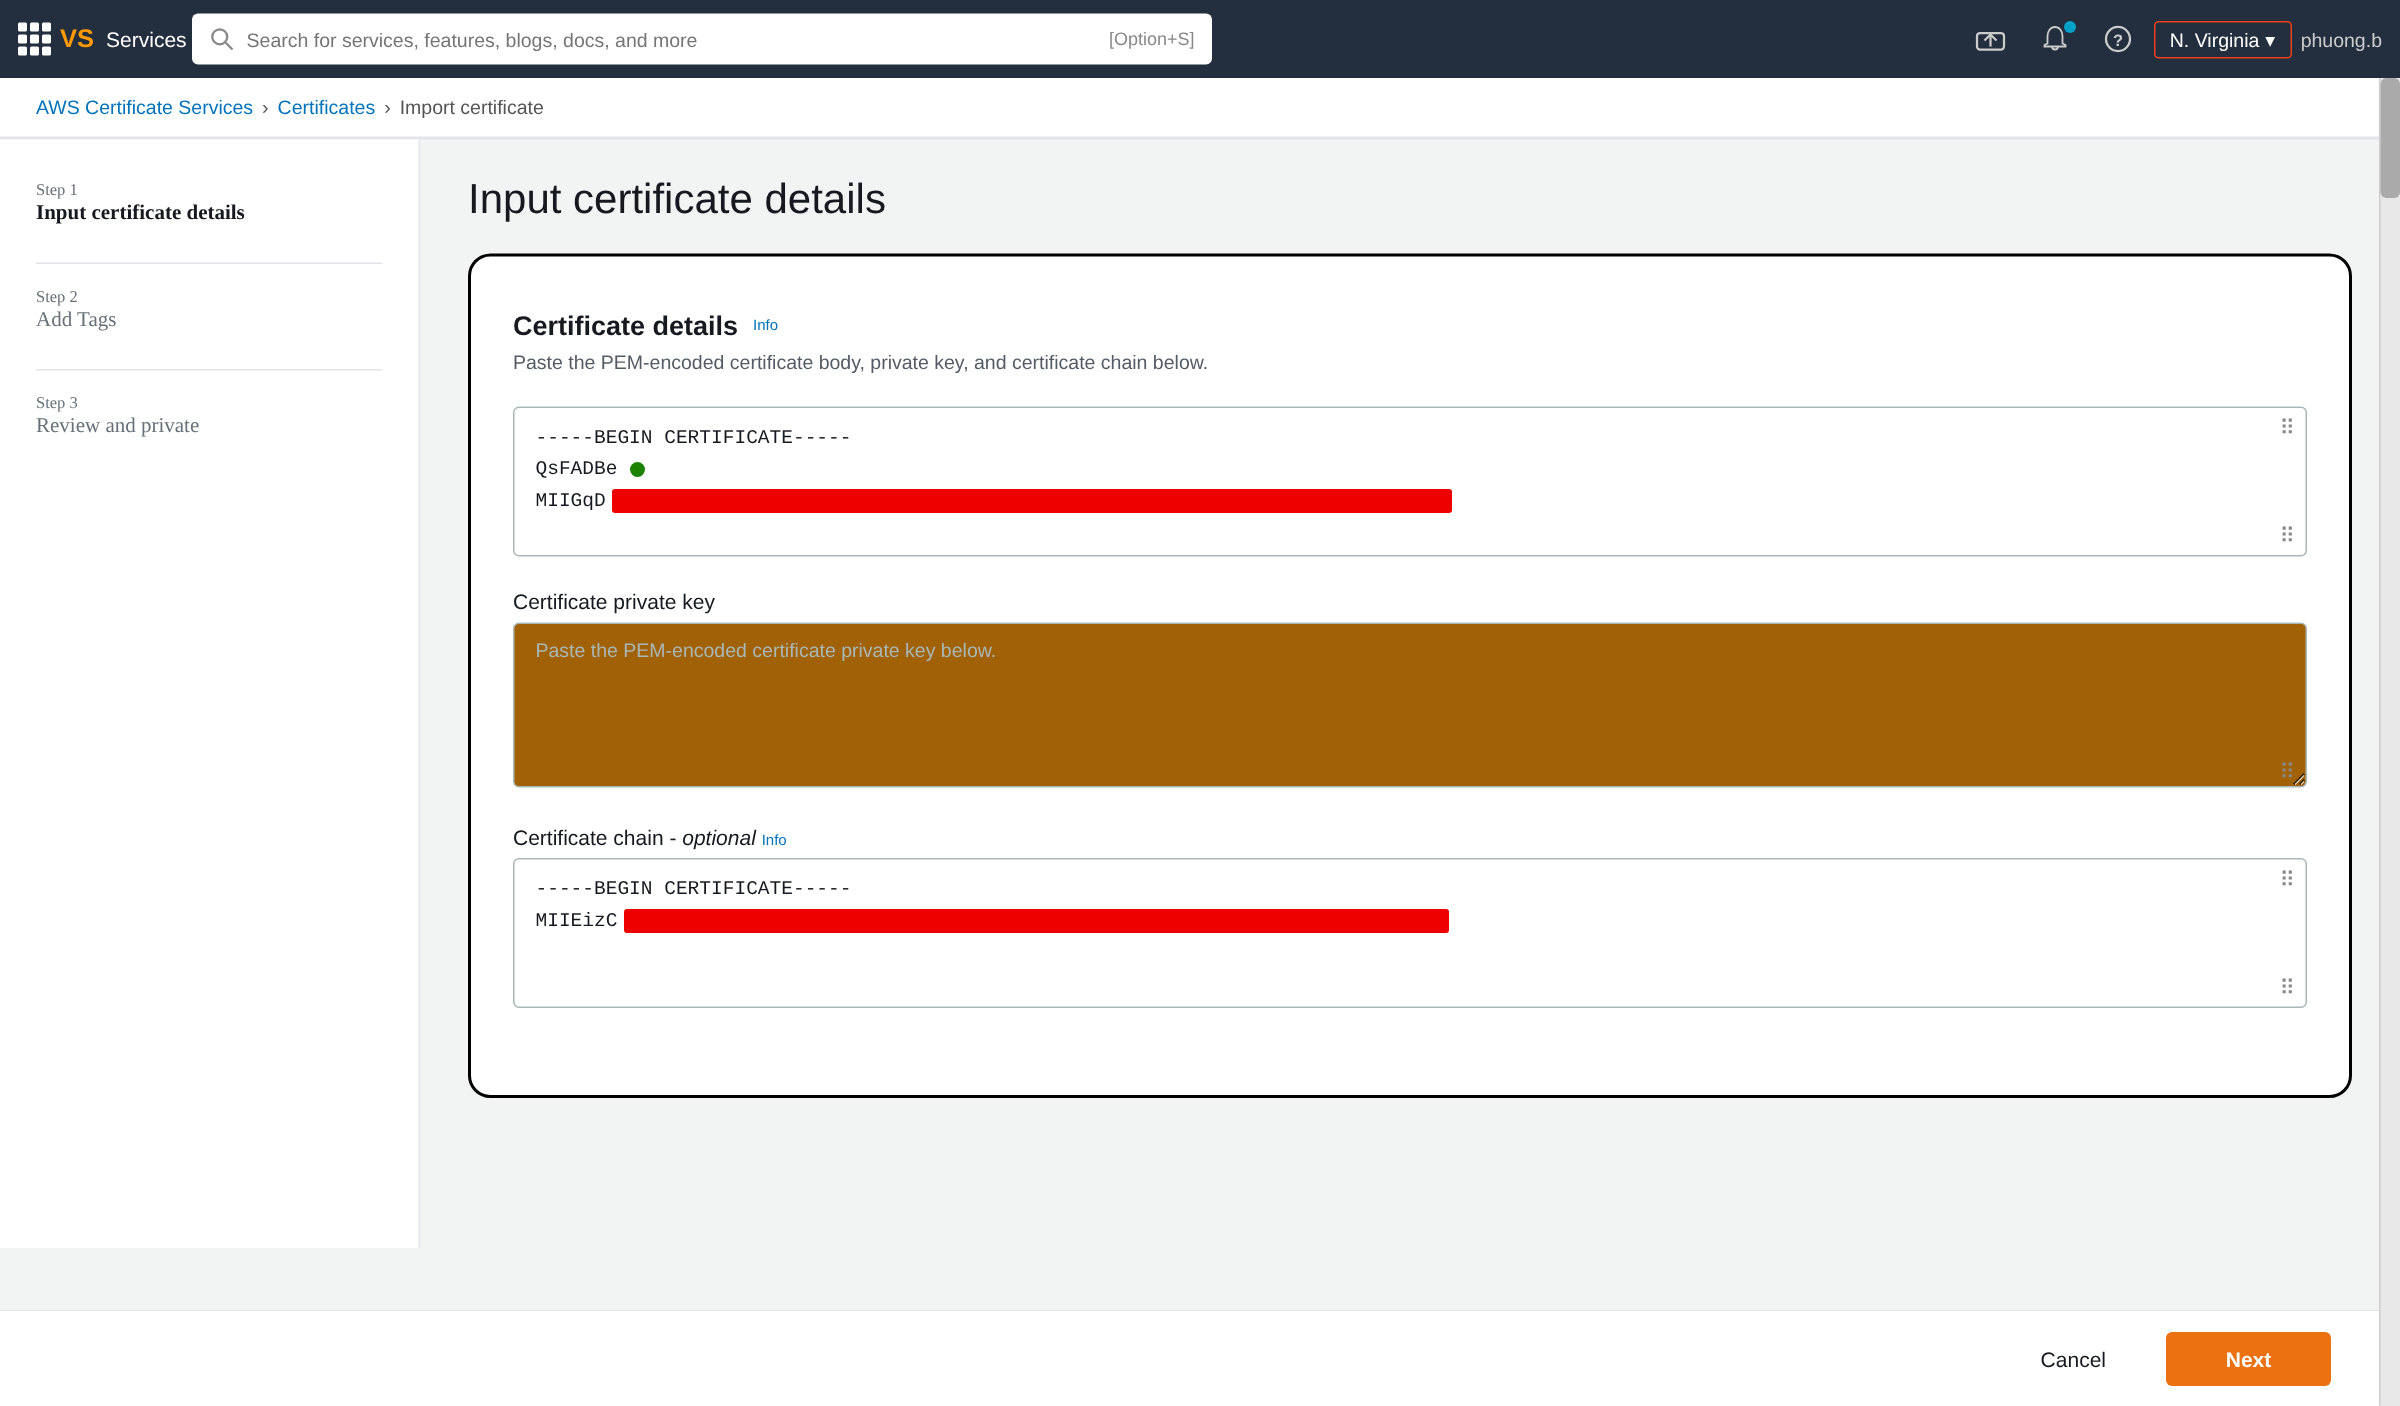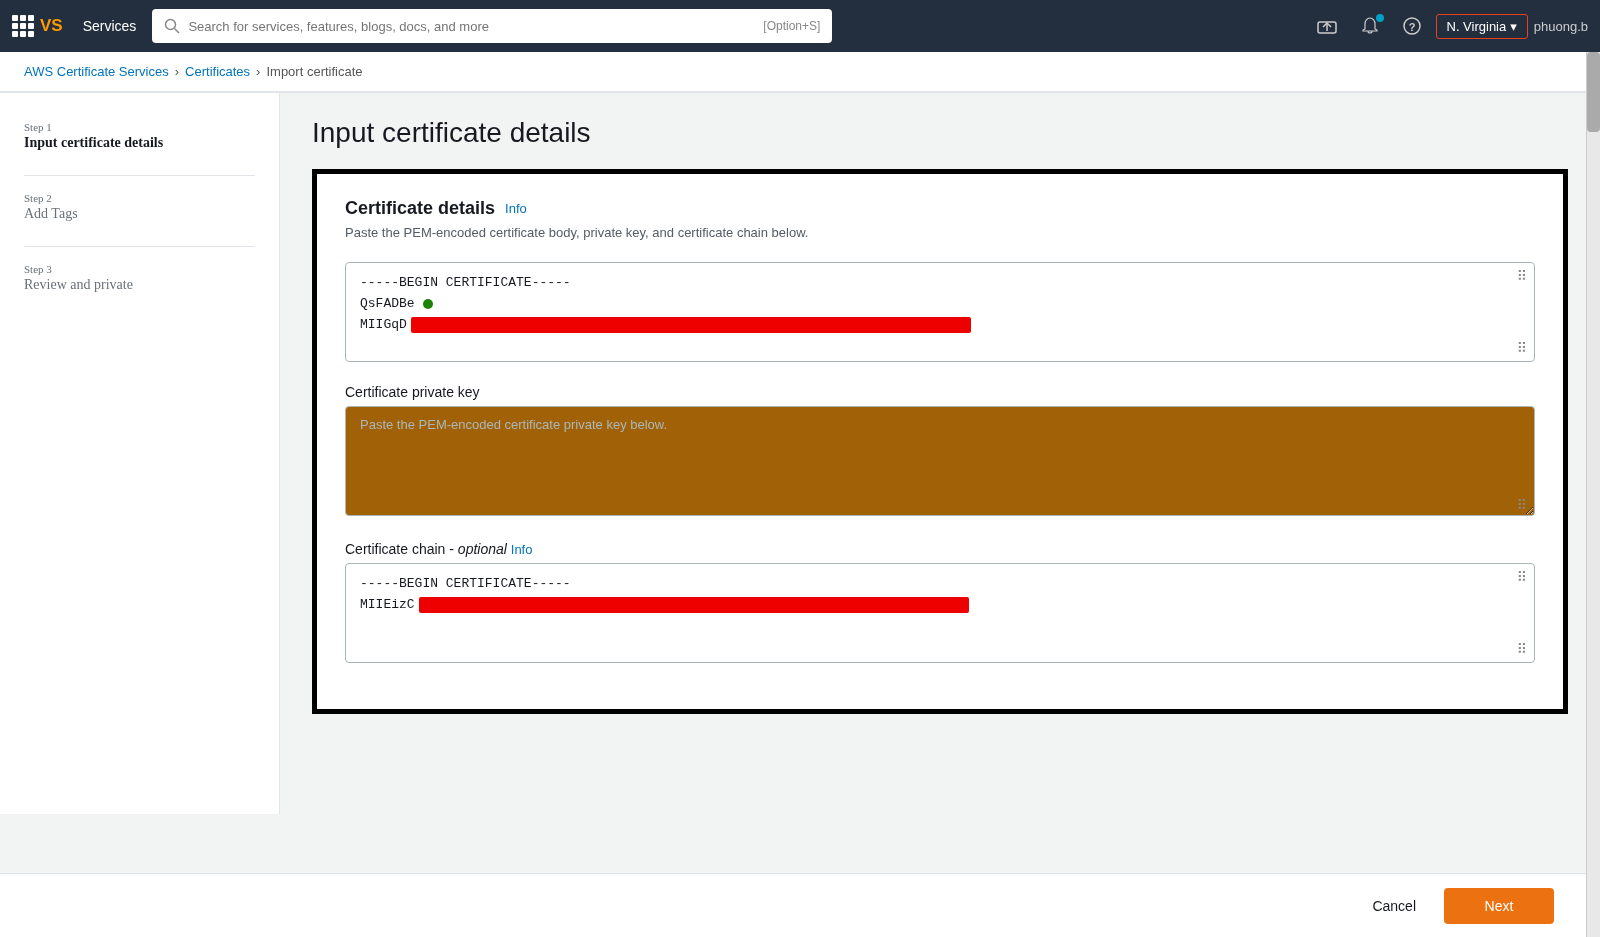--- a/index.html
+++ b/index.html
@@ -5,21 +5,21 @@
     * { box-sizing: border-box; margin: 0; padding: 0; }
     body { font-family: 'Amazon Ember', Arial, sans-serif; font-size: 14px; background: #f2f3f3; color: #16191f; }
 
     
     .topnav {
       background: #232f3e;
       height: 52px;
       display: flex;
       align-items: center;
       padding: 0 12px;
-      gap: 16px;
+      gap: 4px;
       position: fixed;
       top: 0; left: 0; right: 0;
       z-index: 100;
     }
     .topnav-logo {
       color: #ff9900;
       font-weight: bold;
       font-size: 18px;
       margin-right: 4px;
       display: flex;
@@ -194,38 +194,38 @@
     .page-title {
       font-size: 28px;
       font-weight: 400;
       color: #16191f;
       margin-bottom: 20px;
     }
 
     
     .card {
       background: #fff;
-      border: 5px solid #000000;
-      border-radius: 0;
-      padding: 24px 28px;
+      border: 2px solid #000000;
+      border-radius: 15px;
+      padding: 36px 28px;
     }
     .card-header {
       display: flex;
       align-items: center;
       gap: 10px;
       margin-bottom: 6px;
     }
     .card-title {
       font-size: 18px;
       font-weight: 700;
       color: #16191f;
     }
     .info-link {
       color: #0073bb;
-      font-size: 13px;
+      font-size: 10px;
       cursor: pointer;
       text-decoration: none;
     }
     .card-desc {
       font-size: 13px;
       color: #545b64;
       margin-bottom: 22px;
     }
 
     
@@ -296,24 +296,25 @@
       font-size: 14px;
       cursor: pointer;
       padding: 8px 16px;
     }
     .btn-next {
       background: #ec7211;
       color: #fff;
       border: none;
       border-radius: 4px;
       font-size: 14px;
-      font-weight: 400;
+      font-weight: 700;
       cursor: pointer;
       padding: 10px 32px;
       min-width: 110px;
+      margin-left: 12px;
     }
 
     
     .fake-textarea {
       width: 100%;
       border: 1px solid #aab7b8;
       border-radius: 4px;
       padding: 10px 14px;
       font-family: 'Courier New', monospace;
       font-size: 13px;

